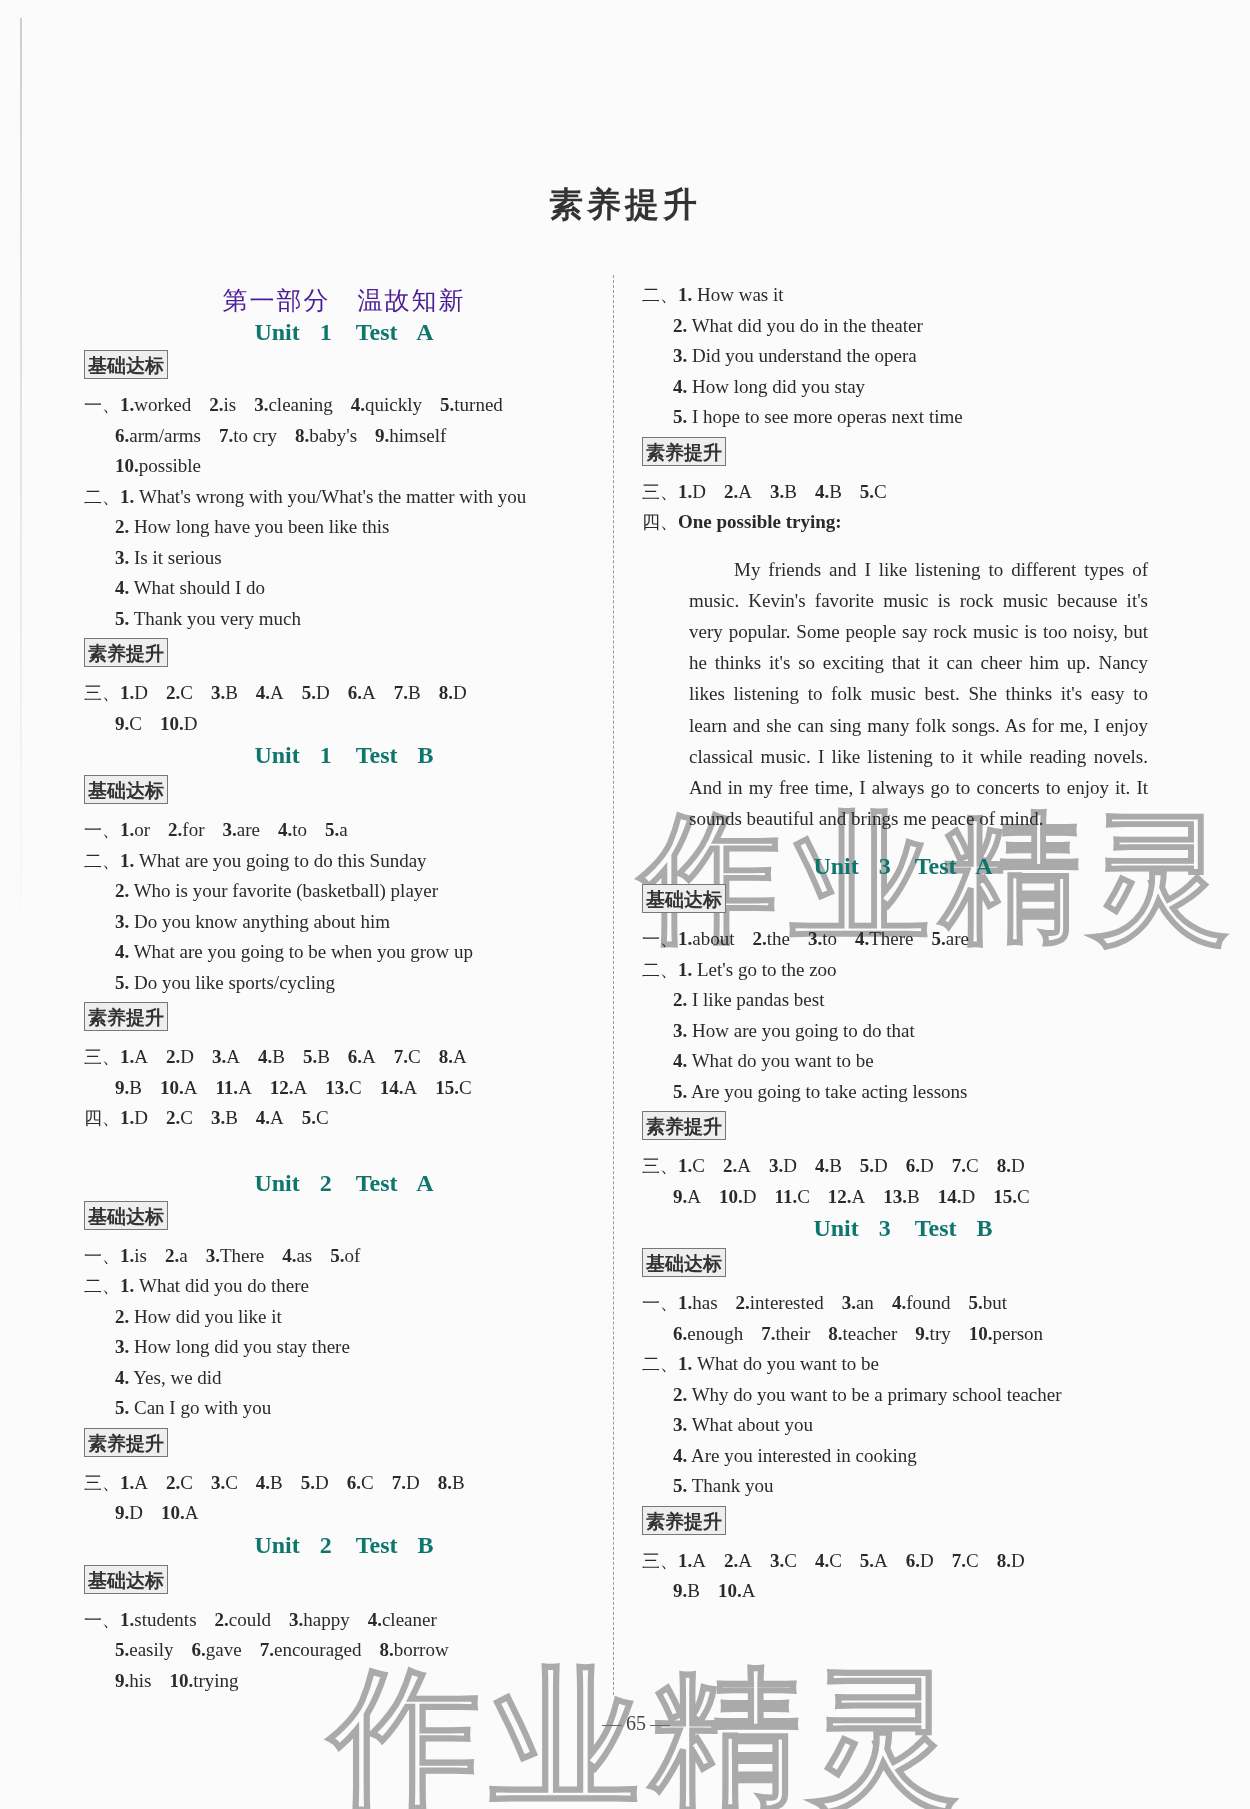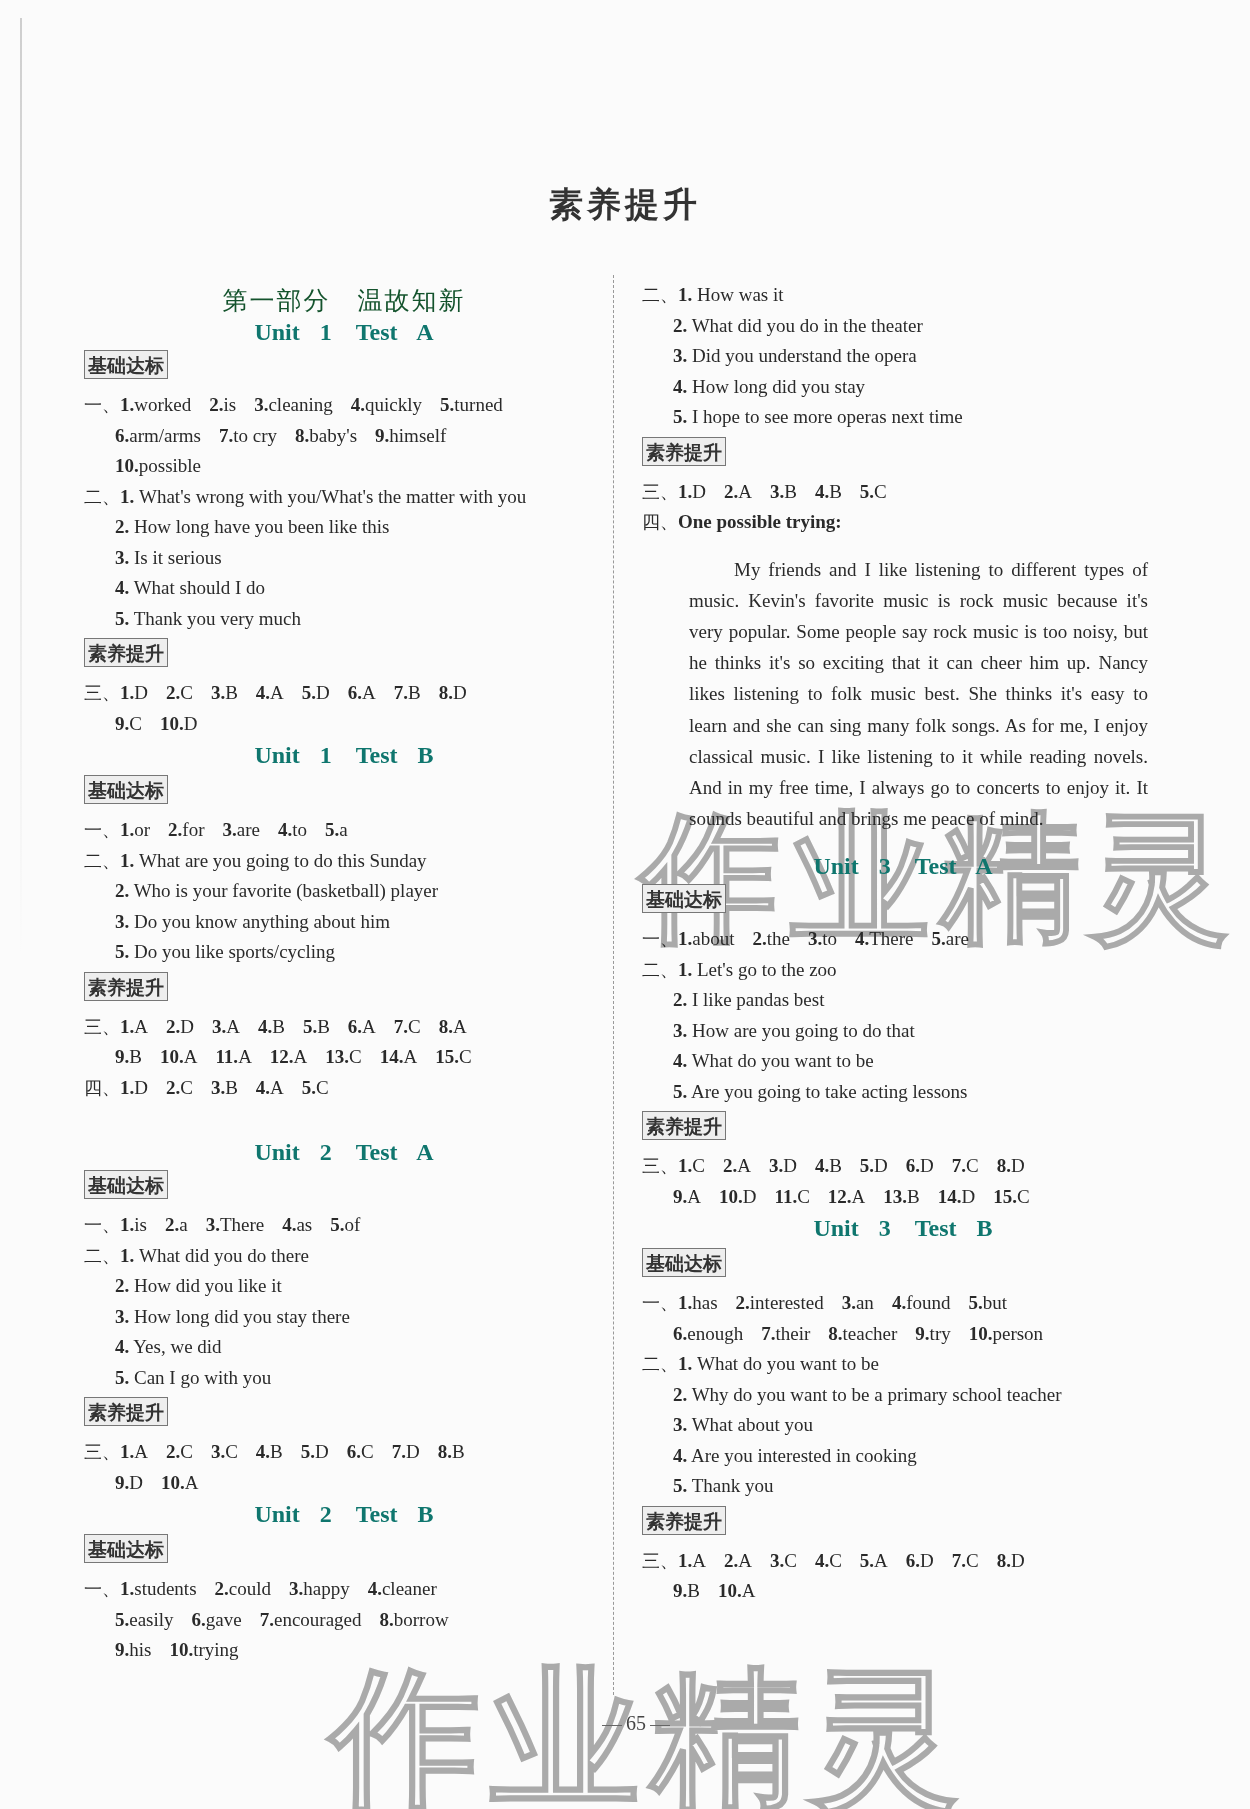--- a/index.html
+++ b/index.html
@@ -5,21 +5,21 @@
   html,body{margin:0;padding:0;}
   body{width:1250px;height:1809px;background:#fbfbfb;position:relative;overflow:hidden;
        font-family:"Liberation Serif","DejaVu Serif",serif;color:#2a2a2a;}
   .edge{position:absolute;left:20px;top:18px;width:2px;height:1560px;background:linear-gradient(#bbb,#ddd 30%,transparent 60%);opacity:.7;}
   .title{position:absolute;top:182px;left:0;width:1250px;text-align:center;
          font-family:"DejaVu Sans",sans-serif;font-weight:bold;font-size:34px;letter-spacing:4px;color:#333;}
   .col{position:absolute;top:0;}
   .col.left{left:84px;width:520px;}
   .col.right{left:642px;width:522px;}
   .divider{position:absolute;left:613px;top:275px;width:0;height:1420px;border-left:1px dashed #999;}
-  .part-title{font-family:Liberation Sans, sans-serif;font-size:25px;text-align:center;color:#14532d;letter-spacing:2px;}
+  .part-title{font-family:Liberation Sans, sans-serif;font-size:25px;text-align:center;color:#4c1d95;letter-spacing:2px;}
   .unit-title{font-family:"Liberation Serif",serif;font-weight:bold;font-size:24px;text-align:center;color:#0f766e;word-spacing:14px;}
   .tag{display:inline-block;border:1px solid #777;background:#eee;padding:1px 3px 0;
        font-family:"DejaVu Sans",sans-serif;font-size:19px;font-weight:bold;color:#333;line-height:26px;}
   .line{font-size:19px;line-height:30.5px;white-space:nowrap;}
   .line b{font-weight:bold;}
   .ind{padding-left:31px;}
   .sec{font-family:"DejaVu Sans",sans-serif;font-size:18px;}
   .ans{margin-right:18px;}
   .essay{font-size:19px;line-height:31.2px;text-align:justify;padding-left:31px;}
   .essay p{margin:16px;text-indent:45px;}
@@ -62,20 +62,21 @@
   </section>
 
   <section>
     <div class="unit-title" style="height:36px;">Unit 1　Test B</div>
     <div style="height:40px;"><span class="tag">基础达标</span></div>
     <div class="line"><span class="sec">一、</span><span class="ans-row"><span class="ans"><b>1.</b>or</span><span class="ans"><b>2.</b>for</span><span class="ans"><b>3.</b>are</span><span class="ans"><b>4.</b>to</span><span class="ans"><b>5.</b>a</span></span></div>
     <div>
         <div class="line"><span class="sec">二、</span><b>1.</b> What are you going to do this Sunday</div>
         <div class="line ind"><b>2.</b> Who is your favorite (basketball) player</div>
         <div class="line ind"><b>3.</b> Do you know anything about him</div>
+        <div class="line ind"><b>4.</b> What are you going to be when you grow up</div>
         <div class="line ind"><b>5.</b> Do you like sports/cycling</div>
       </div>
     <div style="height:40px;padding-top:4px;"><span class="tag">素养提升</span></div>
     <div class="line"><span class="sec">三、</span><span class="ans-row"><span class="ans"><b>1.</b>A</span><span class="ans"><b>2.</b>D</span><span class="ans"><b>3.</b>A</span><span class="ans"><b>4.</b>B</span><span class="ans"><b>5.</b>B</span><span class="ans"><b>6.</b>A</span><span class="ans"><b>7.</b>C</span><span class="ans"><b>8.</b>A</span></span></div>
     <div class="line ind"><span class="ans-row"><span class="ans"><b>9.</b>B</span><span class="ans"><b>10.</b>A</span><span class="ans"><b>11.</b>A</span><span class="ans"><b>12.</b>A</span><span class="ans"><b>13.</b>C</span><span class="ans"><b>14.</b>A</span><span class="ans"><b>15.</b>C</span></span></div>
     <div class="line"><span class="sec">四、</span><span class="ans-row"><span class="ans"><b>1.</b>D</span><span class="ans"><b>2.</b>C</span><span class="ans"><b>3.</b>B</span><span class="ans"><b>4.</b>A</span><span class="ans"><b>5.</b>C</span></span></div>
   </section>
 
   <section>
     <div class="unit-title" style="height:34px;margin-top:33px;">Unit 2　Test A</div>

